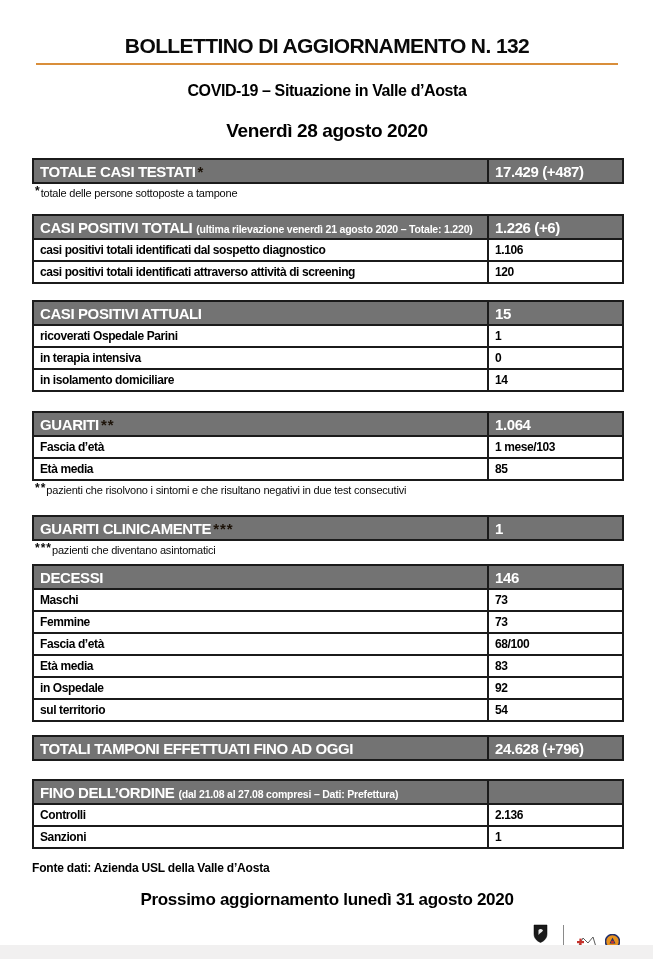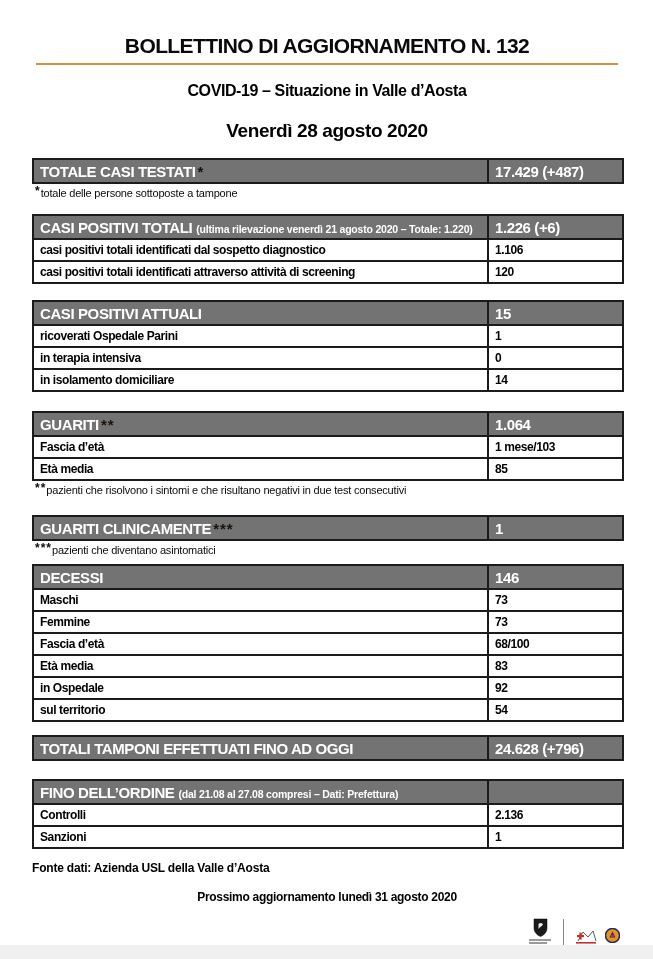--- a/index.html
+++ b/index.html
@@ -42,21 +42,21 @@
   .mb-t1 { margin-bottom:14px; }
   .mb-t2 { margin-bottom:16px; }
   .mb-t3 { margin-bottom:19px; }
   .mb-fn2 { margin-bottom:18px; }
   .mb-fn3 { margin-bottom:7px; }
   .mb-t6 { margin-bottom:13px; }
   .mb-t7 { margin-bottom:18px; }
   .mb-t8 { margin-bottom:12px; }
 
   .source-line { font-size:12px; font-weight:bold; letter-spacing:-0.2px; margin-bottom:15px; }
-  .next-update { text-align:center; font-size:12px; font-weight:bold; letter-spacing:-0.3px; margin-bottom:14px; }
+  .next-update { text-align:center; font-size:17px; font-weight:bold; letter-spacing:-0.3px; margin-bottom:14px; }
 
   .logos {
     display:flex; justify-content:flex-end; align-items:flex-start;
     gap:7px; padding-right:2px; height:46px;
   }
   .logo-coa { display:flex; flex-direction:column; align-items:center; width:26px; }
   .coa-lines { margin-top:2px; display:flex; flex-direction:column; gap:1.5px; }
   .coa-lines i { display:block; width:22px; height:1.5px; background:#9a9a9a; }
   .coa-lines i:nth-child(2) { width:18px; }
   .coa-lines i:nth-child(4) { width:16px; }

